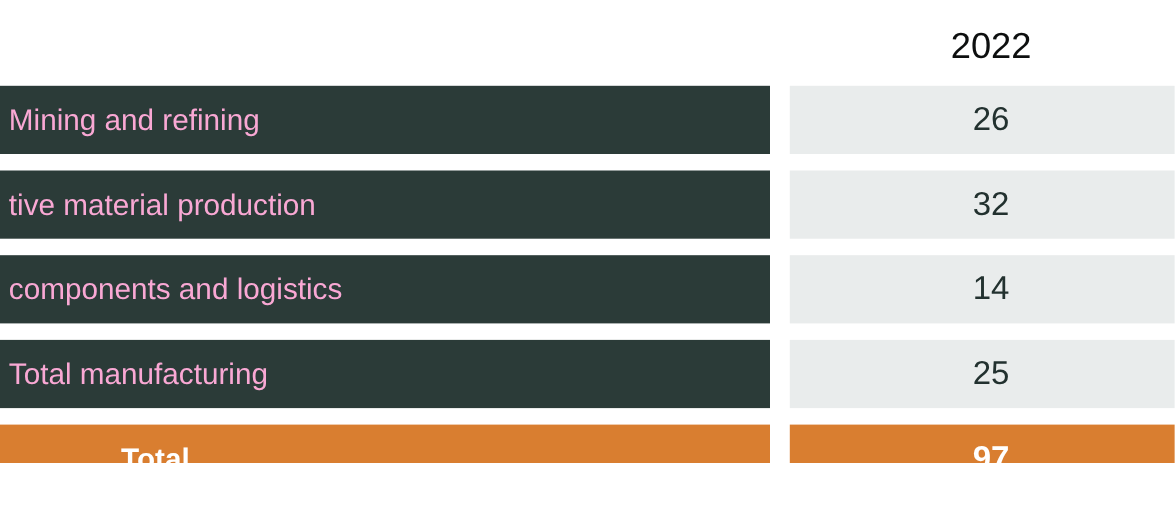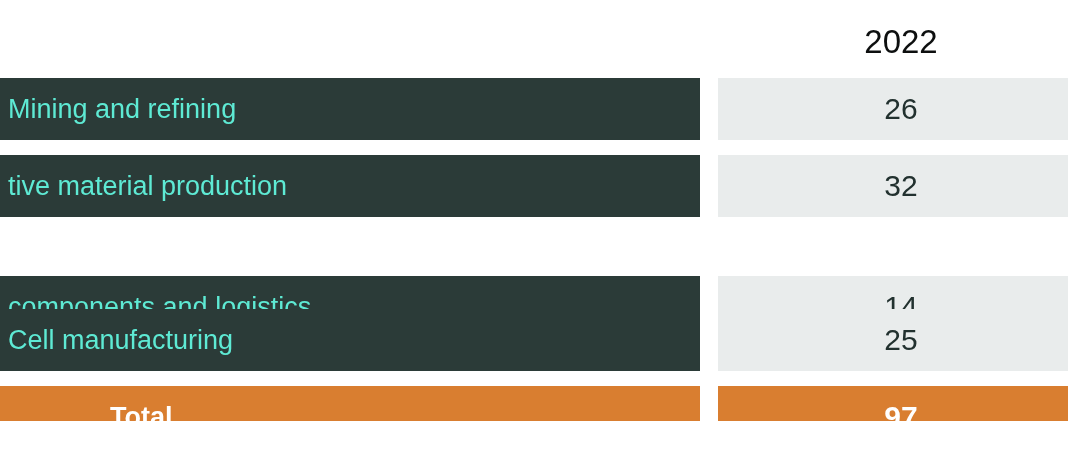--- a/index.html
+++ b/index.html
@@ -51,21 +51,21 @@
     background: #2b3b38;
     box-sizing: border-box;
     display: flex;
     align-items: center;
   }
   .label-text {
     position: absolute;
     left: 34px;
     font-size: 27px;
     line-height: 32px;
-    color: #5eead4;
+    color: #f9a8d4;
     white-space: nowrap;
     font-weight: 400;
   }
 
   .value-box {
     position: absolute;
     left: 718px;
     top: 0;
     width: 380px;
     height: 62px;
@@ -121,32 +121,32 @@
 
   <div class="row" style="top:155px;padding-left:14px;">
     <div class="label-bar">
       <span class="label-text">tive material production</span>
     </div>
     <div class="value-box">
       <span class="value-text">32</span>
     </div>
   </div>
 
-  <div class="row" style="top:232px;margin-top:44px;">
+  <div class="row" style="top:232px;">
     <div class="label-bar">
       <span class="label-text">components and logistics</span>
     </div>
     <div class="value-box">
       <span class="value-text">14</span>
     </div>
   </div>
 
   <div class="row" style="top:309px;">
     <div class="label-bar">
-      <span class="label-text">Cell manufacturing</span>
+      <span class="label-text">Total manufacturing</span>
     </div>
     <div class="value-box">
       <span class="value-text">25</span>
     </div>
   </div>
 
   <div class="row total" style="top:386px;border-radius:31px;">
     <div class="label-bar">
       <span class="label-text">Total</span>
     </div>

